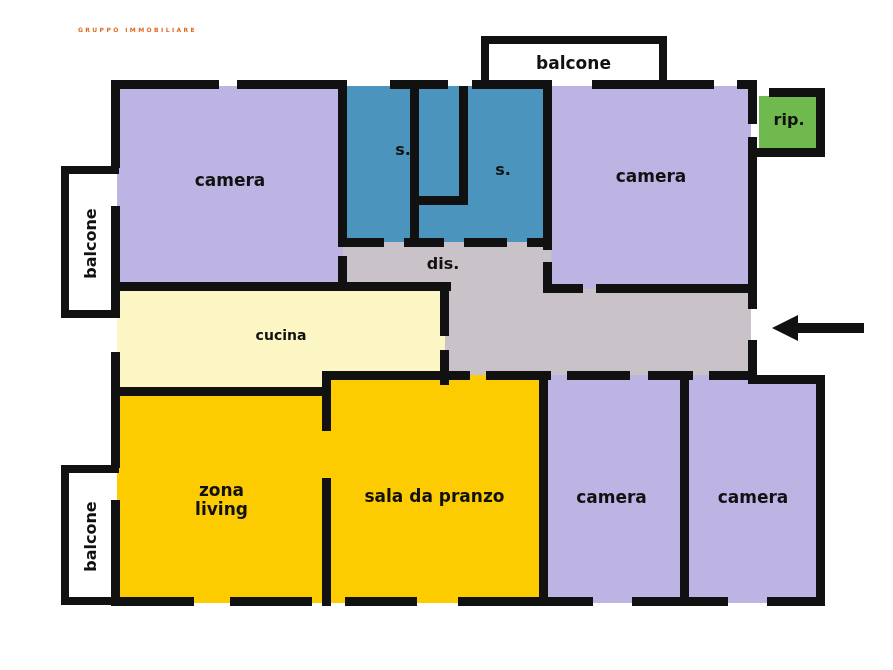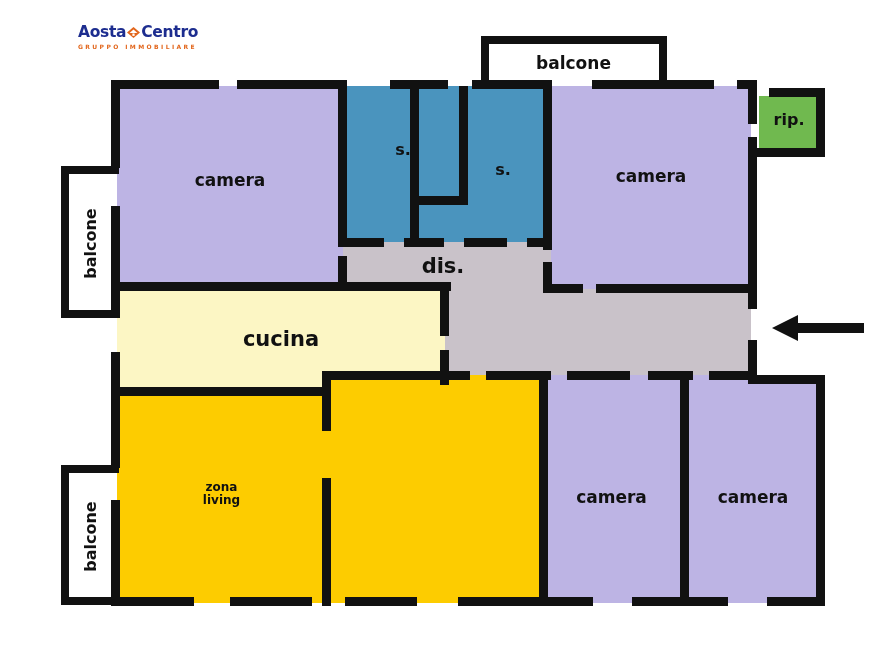--- a/index.html
+++ b/index.html
@@ -95,27 +95,20 @@
     user-select: none;
   }
   #entry-arrow { position:absolute; z-index: 45; }
 </style>
 </head>
 <body>
 
 <div id="canvas">
 
   <div id="logo">
-    <div class="logo-line">
-      <span>Aosta</span><span class="logo-diamond"><svg width="13" height="11" viewBox="0 0 13 11">
-            <polygon points="6.5,0 13,5.5 6.5,11 0,5.5" fill="#e2661c"></polygon>
-            <polygon points="6.5,2.6 10.4,5.9 2.6,5.9" fill="#ffffff"></polygon>
-            <rect x="5.4" y="6.5" width="2.2" height="2.4" fill="#ffffff"></rect>
-          </svg></span><span>Centro</span>
-    </div>
     <div class="logo-sub">GRUPPO IMMOBILIARE</div>
   </div>
 
   <div class="balcony" style="left:483px; top:38px; width:181px; height:48px;"></div>
   <div class="room-label" style="left:483px; top:54px; width:181px; font-size:17px;">balcone</div>
 
   <div class="balcony" style="left:63px; top:168px; width:54px; height:148px;"></div>
   <div class="bal-label-v" style="left:42px; top:234px; width:96px; text-align:center;">balcone</div>
 
   <div class="balcony" style="left:63px; top:467px; width:54px; height:135px;"></div>
@@ -132,34 +125,35 @@
   <div class="room" style="left:415px; top:200px; width:128px; height:42px; background:#4a94be;"></div>
   <div class="room-label" style="left:463px; top:161px; width:80px; font-size:16px;">s.</div>
 
   <div class="room" style="left:551px; top:86px; width:200px; height:203px; background:#bdb4e4;"></div>
   <div class="room-label" style="left:551px; top:167px; width:200px; font-size:17px;">camera</div>
 
   <div class="room" style="left:759px; top:96px; width:60px; height:52px; background:#70b94f;"></div>
   <div class="room-label" style="left:759px; top:111px; width:60px; font-size:16px;">rip.</div>
 
   <div class="room" style="left:343px; top:242px; width:200px; height:44px; background:#c9c2c9;"></div>
-  <div class="room-label" style="left:343px; top:255px; width:200px; font-size:21px;">dis.</div>
+  <div class="room-label" style="left:343px; top:255px; width:200px; font-size:16px;">dis.</div>
 
   <div class="room" style="left:445px; top:242px; width:106px; height:133px; background:#c9c2c9;"></div>
   <div class="room" style="left:445px; top:289px; width:306px; height:86px; background:#c9c2c9;"></div>
 
   <div class="room" style="left:117px; top:286px; width:328px; height:89px; background:#fcf6c4;"></div>
   <div class="room" style="left:117px; top:375px; width:209px; height:16px; background:#fcf6c4;"></div>
-  <div class="room-label" style="left:117px; top:328px; width:328px; font-size:21px;">cucina</div>
+  <div class="room-label" style="left:117px; top:328px; width:328px; font-size:14px;">cucina</div>
 
   <div class="room" style="left:117px; top:391px; width:209px; height:212px; background:#fdcc00;"></div>
-  <div class="room-label" style="left:117px; top:481px; width:209px; font-size:12px;">zona
+  <div class="room-label" style="left:117px; top:481px; width:209px; font-size:17px;">zona
 living</div>
 
   <div class="room" style="left:326px; top:375px; width:217px; height:228px; background:#fdcc00;"></div>
+  <div class="room-label" style="left:326px; top:487px; width:217px; font-size:17px;">sala da pranzo</div>
 
   <div class="room" style="left:543px; top:375px; width:137px; height:228px; background:#bdb4e4;"></div>
   <div class="room-label" style="left:543px; top:488px; width:137px; font-size:17px;">camera</div>
 
   <div class="room" style="left:689px; top:375px; width:128px; height:228px; background:#bdb4e4;"></div>
   <div class="room-label" style="left:689px; top:488px; width:128px; font-size:17px;">camera</div>
 
   <div class="wall" style="left:481px; top:36px; width:186px; height:8px;"></div>
   <div class="wall" style="left:481px; top:36px; width:8px; height:52px;"></div>
   <div class="wall" style="left:659px; top:36px; width:8px; height:52px;"></div>

